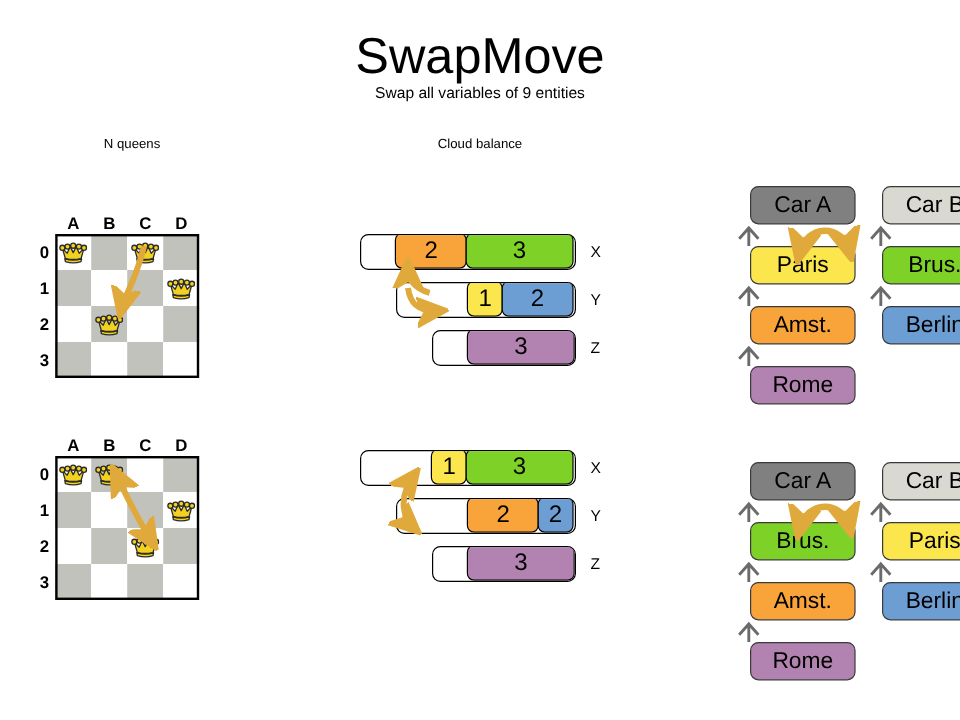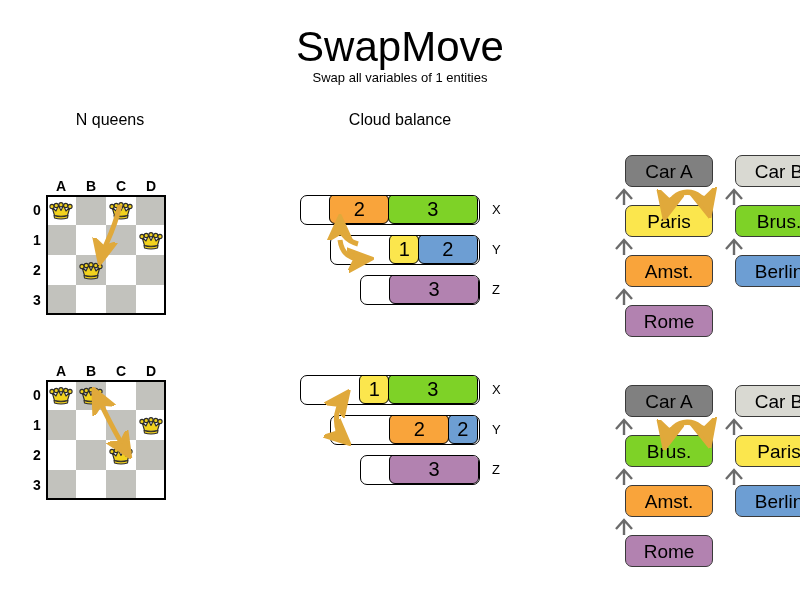--- a/index.html
+++ b/index.html
@@ -14,21 +14,21 @@
   
   #title{
     left:0;top:24px;width:800px;text-align:center;
     font-size:42px;line-height:46px;font-weight:400;letter-spacing:0px;
   }
   #subtitle{
     left:0;top:70px;width:800px;text-align:center;
     font-size:13px;line-height:16px;
   }
   .col-title{
-    text-align:center;font-size:16px;line-height:20px;
+    text-align:center;font-size:11px;line-height:20px;
   }
   #t-queens{left:20px;top:110px;width:180px;}
   #t-cloud{left:300px;top:110px;width:200px;}
   #t-vrp{left:570px;top:110px;width:220px;}
 
   
   .board{width:120px;height:120px;}
   .board .cellgrid{position:absolute;inset:0;display:grid;
     grid-template-columns:repeat(4,30px);grid-template-rows:repeat(4,30px);}
   .cell{width:30px;height:30px;box-sizing:border-box;position:relative;}
@@ -55,21 +55,21 @@
         font-size:19px;line-height:19px;color:#000;margin-left:45px;}
 
   svg.ov{position:absolute;left:0;top:0;width:800px;height:600px;pointer-events:none;}
 </style>
 </head>
 <body>
 
 <div class="root">
 
   <div class="abs" id="title">SwapMove</div>
-  <div class="abs" id="subtitle">Swap all variables of 1 entities</div>
+  <div class="abs" id="subtitle">Swap all variables of 9 entities</div>
 
   <div class="abs col-title" id="t-queens">N queens</div>
   <div class="abs col-title" id="t-cloud">Cloud balance</div>
   <div class="abs col-title" id="t-vrp">
   </div>
 
   <div class="abs board" id="board-before" style="left:46px;top:195px;">
       <div class="cellgrid">
         <div class="cell light"></div>
         <div class="cell dark"></div>

